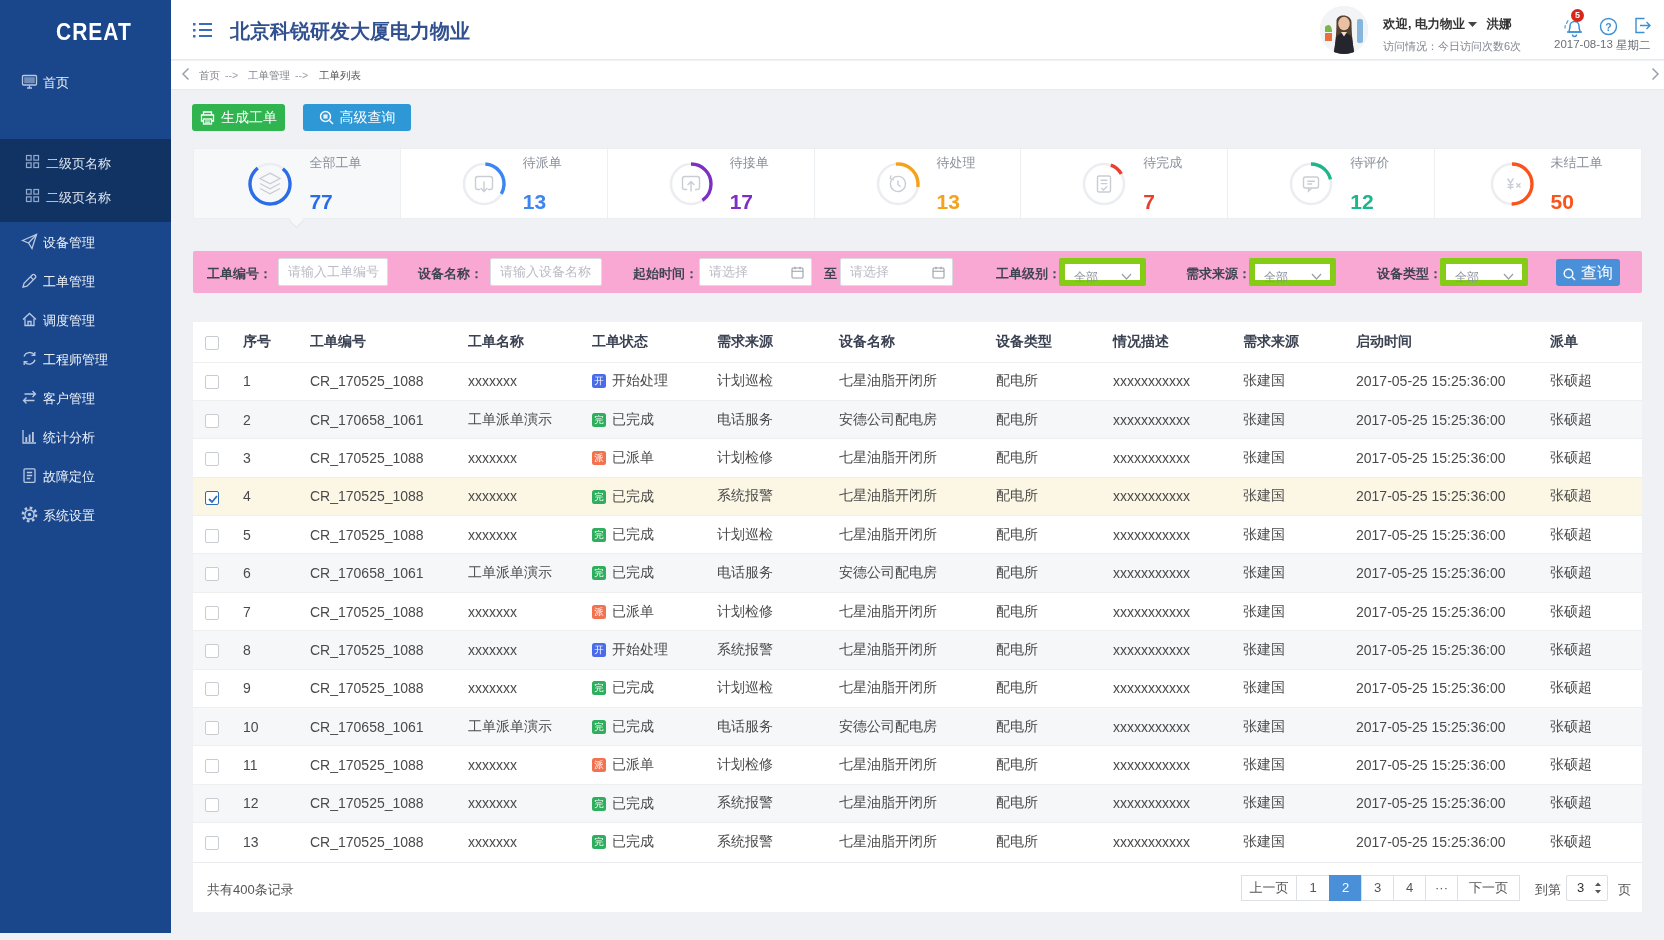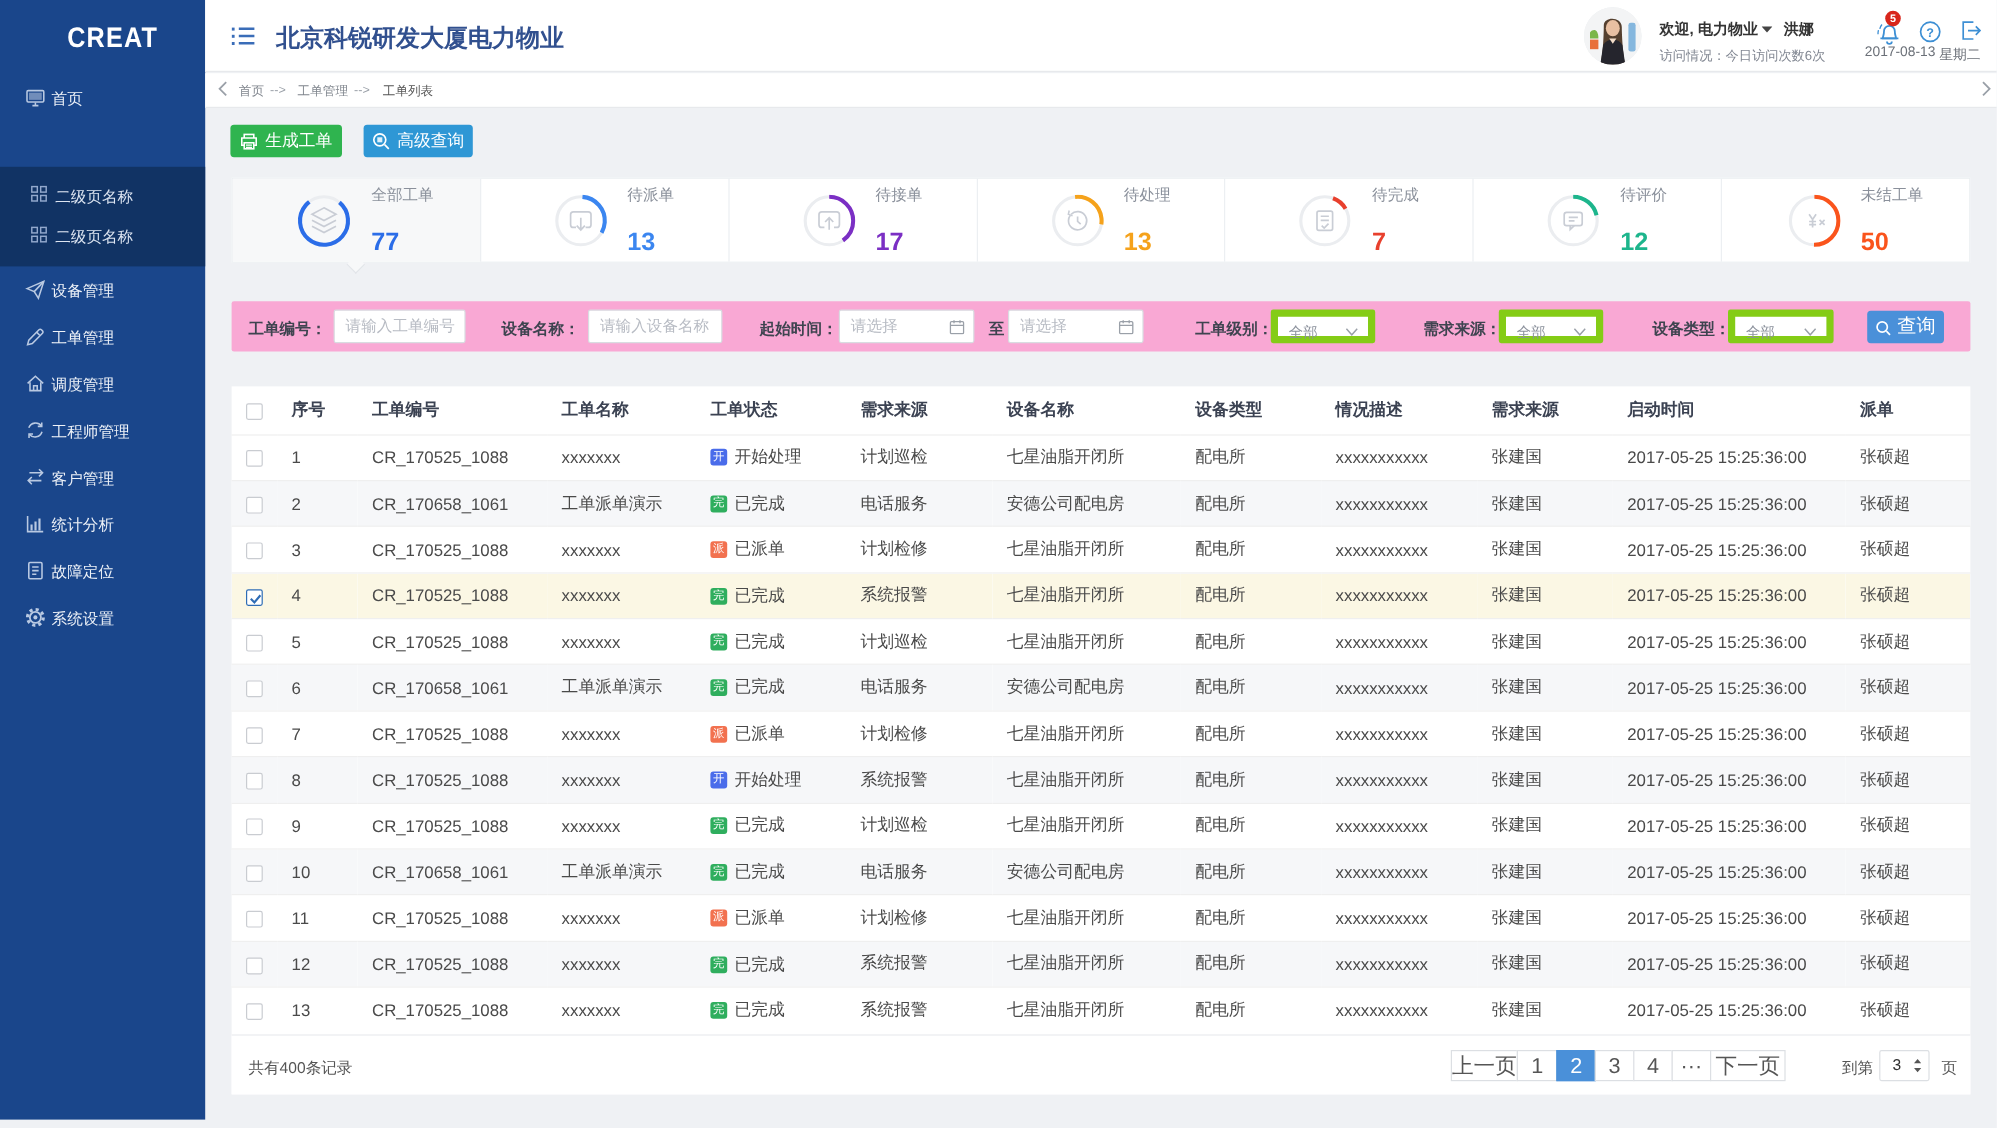--- a/index.html
+++ b/index.html
@@ -38,21 +38,21 @@
 .week{position:absolute;left:1445px;top:38px;font-size:11.5px;color:#6b7078}
 
 .crumb{position:absolute;left:171px;top:61px;width:1493px;height:29px;background:#fff;border-bottom:1px solid #e7e9ec;font-size:10.5px;color:#80868e}
 .crumb .back{position:absolute;left:10px;top:6px;color:#999}
 .crumb .bc{position:absolute;top:8px}
 .crumb .fwd{position:absolute;right:4px;top:6px;color:#999}
 
 .btn{position:absolute;top:104px;height:27px;border-radius:3px;color:#fff;font-size:14px;text-align:center;line-height:27px}
 .btn svg{vertical-align:-3px;margin-right:6px}
 .btn-green{left:192px;width:93px;background:#2fb44f}
-.btn-blue{left:303px;width:91px;background:#2e97d5}
+.btn-blue{left:303px;width:108px;background:#2e97d5}
 
 .cards{position:absolute;left:193px;top:148px;width:1449px;height:71px;background:#fff;display:flex;border:1px solid #eceff2}
 .card{flex:1;border-right:1px solid #eceff2;display:flex;align-items:center;justify-content:center;padding-left:16px}
 .card:last-child{border-right:none}
 .card.first{background:#f7f8f9}
 .ring{width:44px;height:44px;margin-right:17px}
 .ctxt .clab{font-size:13px;color:#8a909b;margin-bottom:18px}
 .ctxt .cval{font-size:21px;font-weight:bold}
 .notch{position:absolute;left:291px;top:215px;width:11px;height:11px;background:#f7f8f9;border-right:1px solid #e2e5e9;border-bottom:1px solid #e2e5e9;transform:rotate(45deg)}
 
@@ -76,21 +76,21 @@
 .cb.on{border-color:#2e6cb5}
 .cb svg{display:block}
 .bdg{display:inline-block;width:14px;height:14px;border-radius:2.5px;color:#fff;font-size:9.5px;text-align:center;line-height:14px;vertical-align:middle}
 .b-open{background:#4a6cea}
 .b-done{background:#2fae5e}
 .b-sent{background:#f2714f}
 .stxt{margin-left:6px;vertical-align:middle}
 
 .pfoot{position:absolute;left:0;top:540px;width:1449px;height:50px;border-top:1px solid #e9ebee;background:#fff}
 .total{position:absolute;left:14px;top:18px;font-size:13px;color:#555}
-.pg{position:absolute;left:1016px;top:12px;height:30px;display:flex;font-size:18px;color:#555}
+.pg{position:absolute;left:1048px;top:12px;height:30px;display:flex;font-size:13px;color:#555}
 .pg .pi{height:26px;line-height:24px;text-align:center;border:1px solid #dcdfe3;background:#fff;margin-left:-1px}
 .pg .pi.first{margin-left:0}
 .pg .pi.act{background:#4a90d9;border-color:#4a90d9;color:#fff}
 .gt{position:absolute;left:1342px;top:18px;font-size:13px;color:#555}
 .spin{position:absolute;left:1373px;top:12px;width:42px;height:26px;border:1px solid #dcdfe3;border-radius:2px;background:#fff;font-size:13px;color:#333;line-height:24px;padding-left:10px}
 .spin .ud{position:absolute;right:5px;top:4px}
 .pglab{position:absolute;left:1425px;top:18px;font-size:13px;color:#555}
 </style>
 </head>
 <body>

